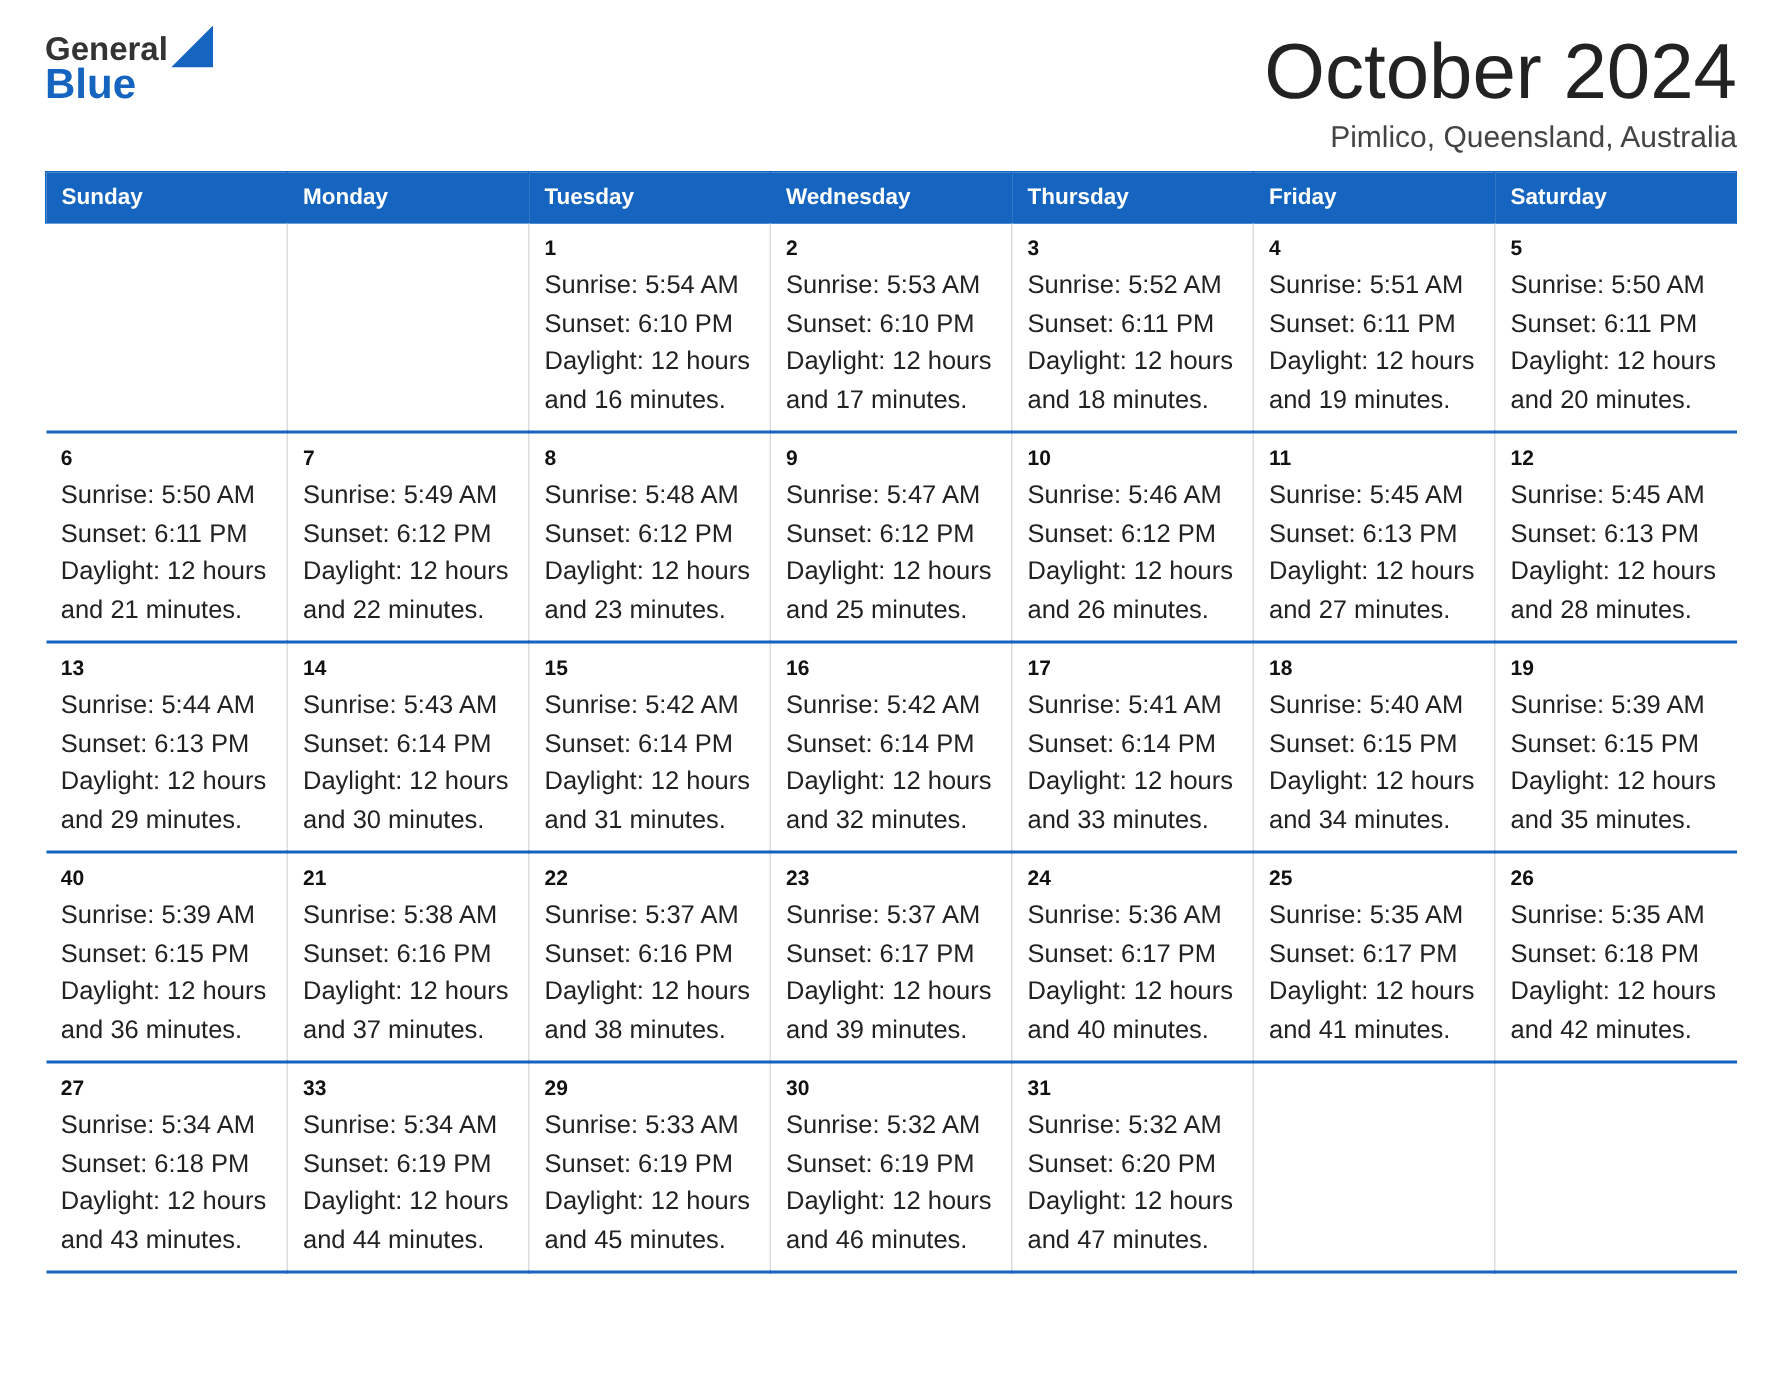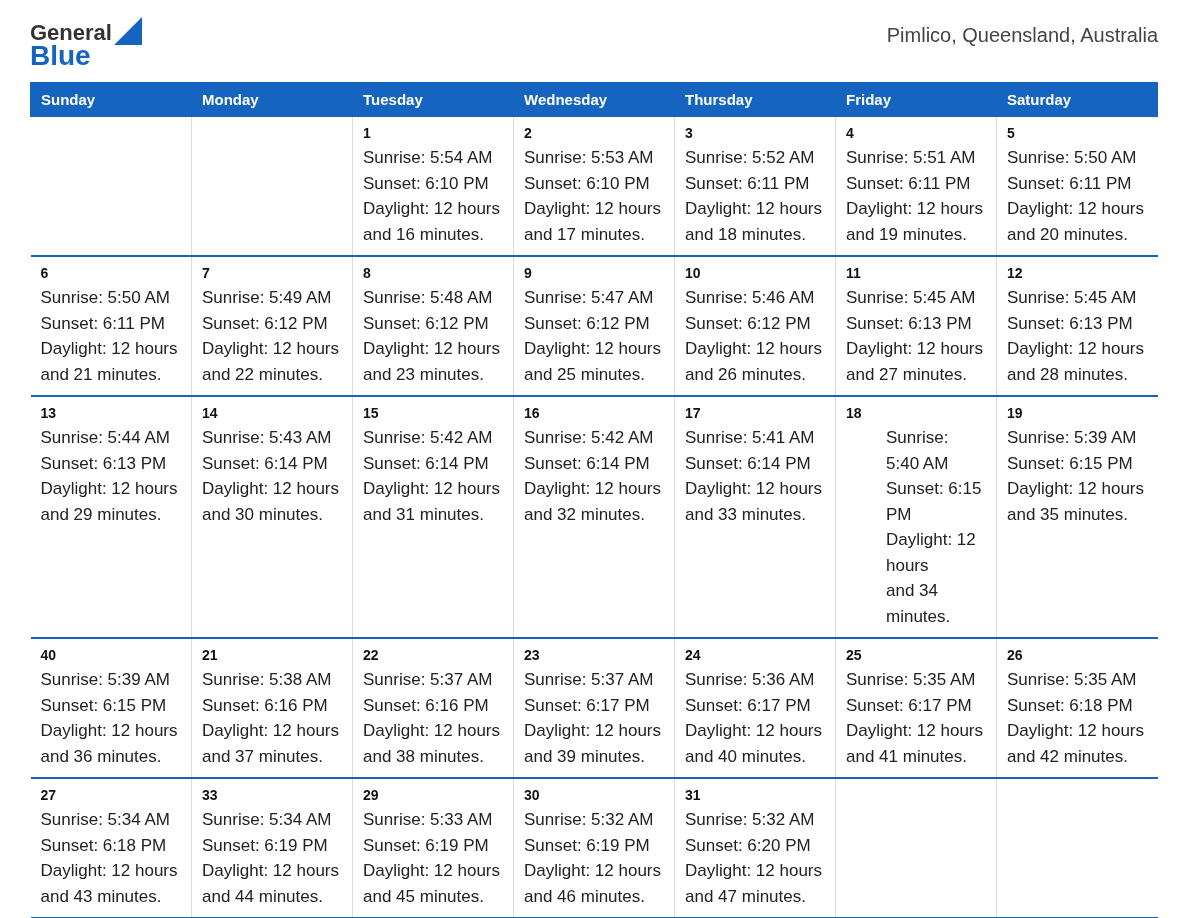--- a/index.html
+++ b/index.html
@@ -95,20 +95,21 @@
       <div style="display:flex;align-items:center;">
         <span class="logo-text">General</span>
         <svg width="28" height="28" viewBox="0 0 28 28" style="margin-left:2px;margin-top:-4px;">
           <polygon points="0,28 28,0 28,28" fill="#1565c0"></polygon>
         </svg>
       </div>
       <span class="logo-text" style="color:#1565c0;margin-top:-6px;font-size:28px;">Blue</span>
     </div>
   </div>
   <div class="title-block">
+    <div class="calendar-title">October 2024</div>
     <div class="calendar-subtitle">Pimlico, Queensland, Australia</div>
   </div>
 </div>
 
 <table>
   <thead>
     <tr>
     <th>Sunday</th>
         <th>Monday</th>
         <th>Tuesday</th>
@@ -240,21 +241,21 @@
         </td>
         <td>
           <span class="day-number">17</span>
           <div class="day-info" style="white-space: pre-line;">Sunrise: 5:41 AM
 Sunset: 6:14 PM
 Daylight: 12 hours
 and 33 minutes.</div>
         </td>
         <td>
           <span class="day-number">18</span>
-          <div class="day-info" style="white-space: pre-line; margin-left: 40px;">Sunrise: 5:40 AM
+          <div class="day-info" style="white-space: pre-line;">Sunrise: 5:40 AM
 Sunset: 6:15 PM
 Daylight: 12 hours
 and 34 minutes.</div>
         </td>
         <td>
           <span class="day-number">19</span>
           <div class="day-info" style="white-space: pre-line;">Sunrise: 5:39 AM
 Sunset: 6:15 PM
 Daylight: 12 hours
 and 35 minutes.</div>

